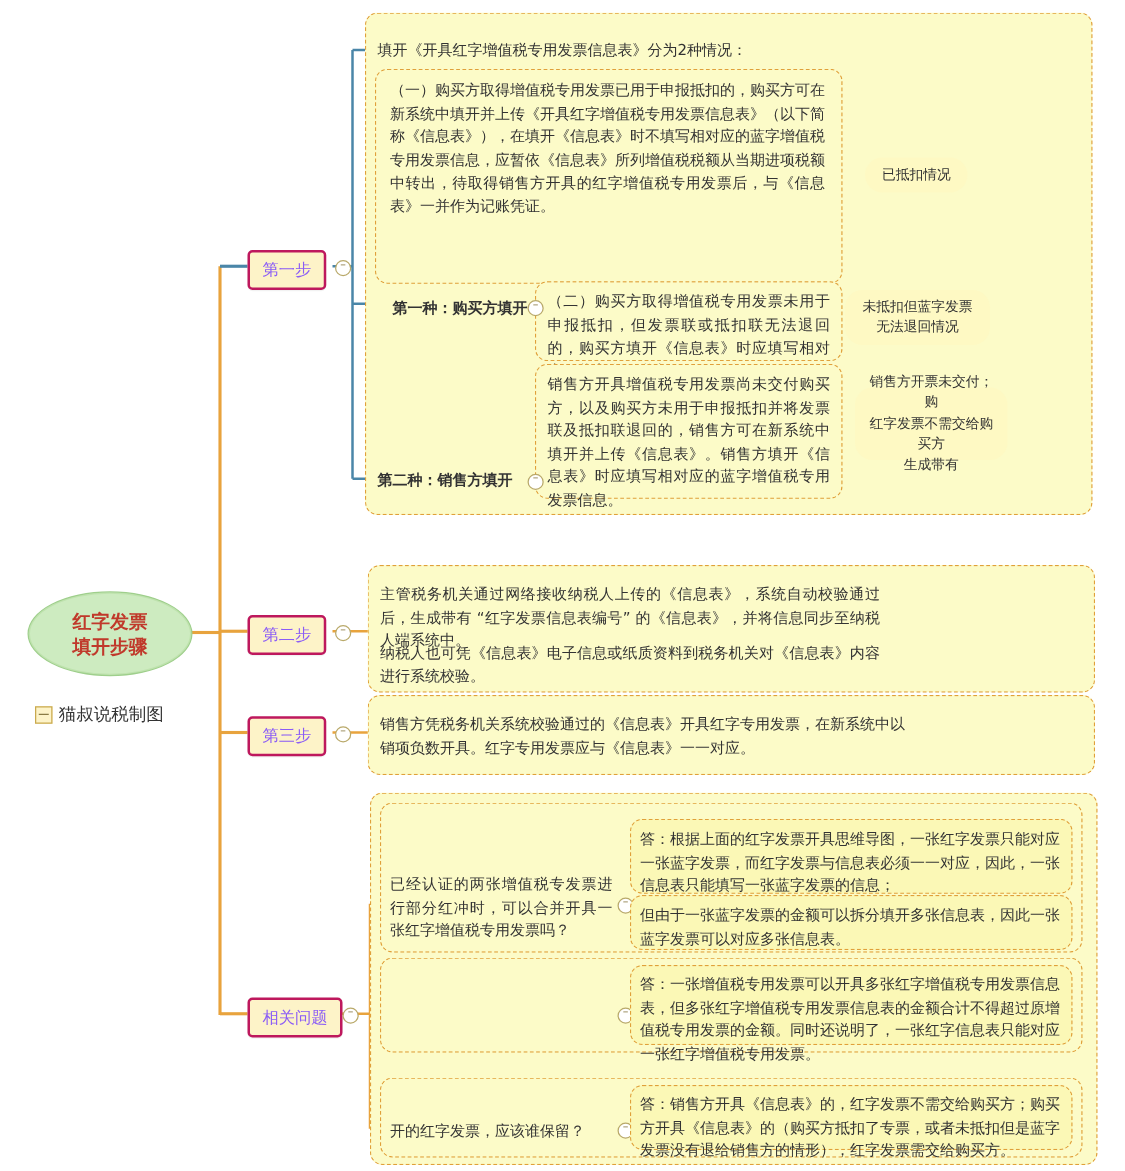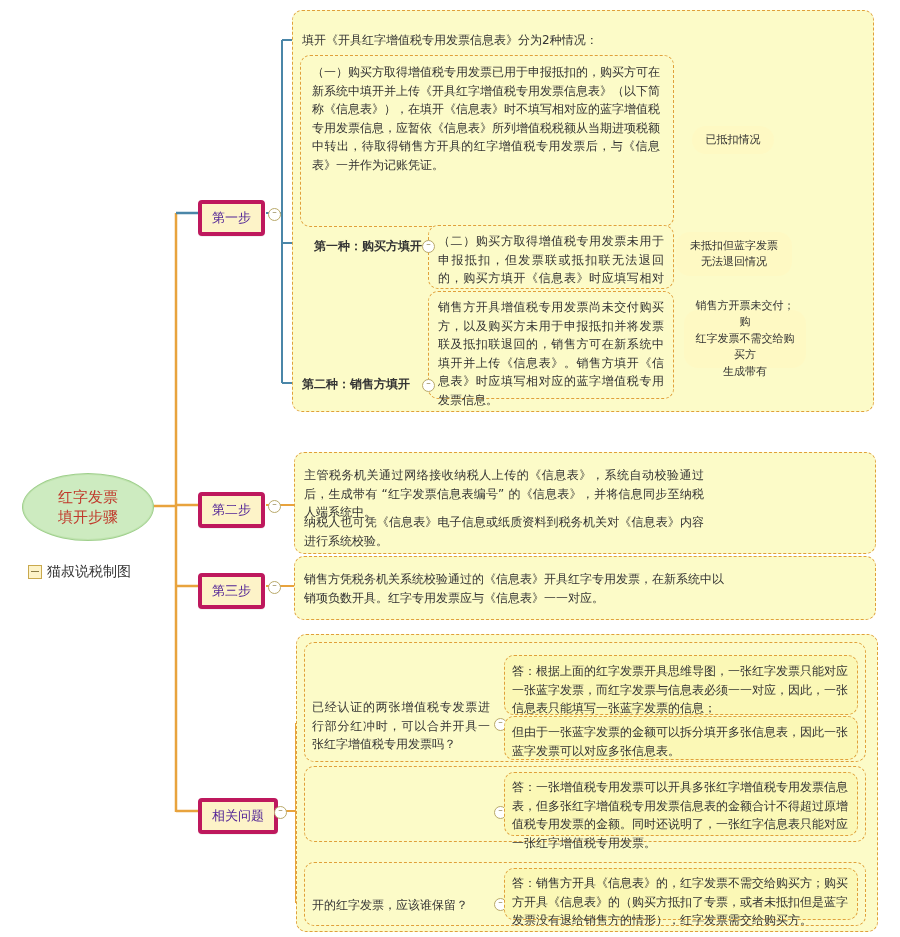--- a/index.html
+++ b/index.html
@@ -17,34 +17,34 @@
   
   .root{
     position:absolute;
     left:22px;top:473px;
     width:130px;height:66px;
     border-radius:50%/50%;
     background:#cdebc0;
     border:1px solid #9fcf8c;
     display:flex;align-items:center;justify-content:center;
     text-align:center;
-    font-size:15px;font-weight:normal;color:#c0392b;
+    font-size:15px;font-weight:bold;color:#c0392b;
     line-height:1.35;
     box-shadow:0 0 0 1px #bfe3ae inset;
   }
   .root span{display:block;}
 
   
   .pill{
     position:absolute;
     background:#fdf3c8;
-    border:4px solid #be185d;
+    border:2px solid #be185d;
     border-radius:4px;
     font-size:13px;
-    color:#4c1d95;
+    color:#8b5cf6;
     padding:5px 10px;
     white-space:nowrap;
     box-shadow:0 1px 0 rgba(0,0,0,.05);
   }
 
   
   .dblock{
     position:absolute;
     background:#fcfbc8;
     border:1px dashed #e0a03a;

